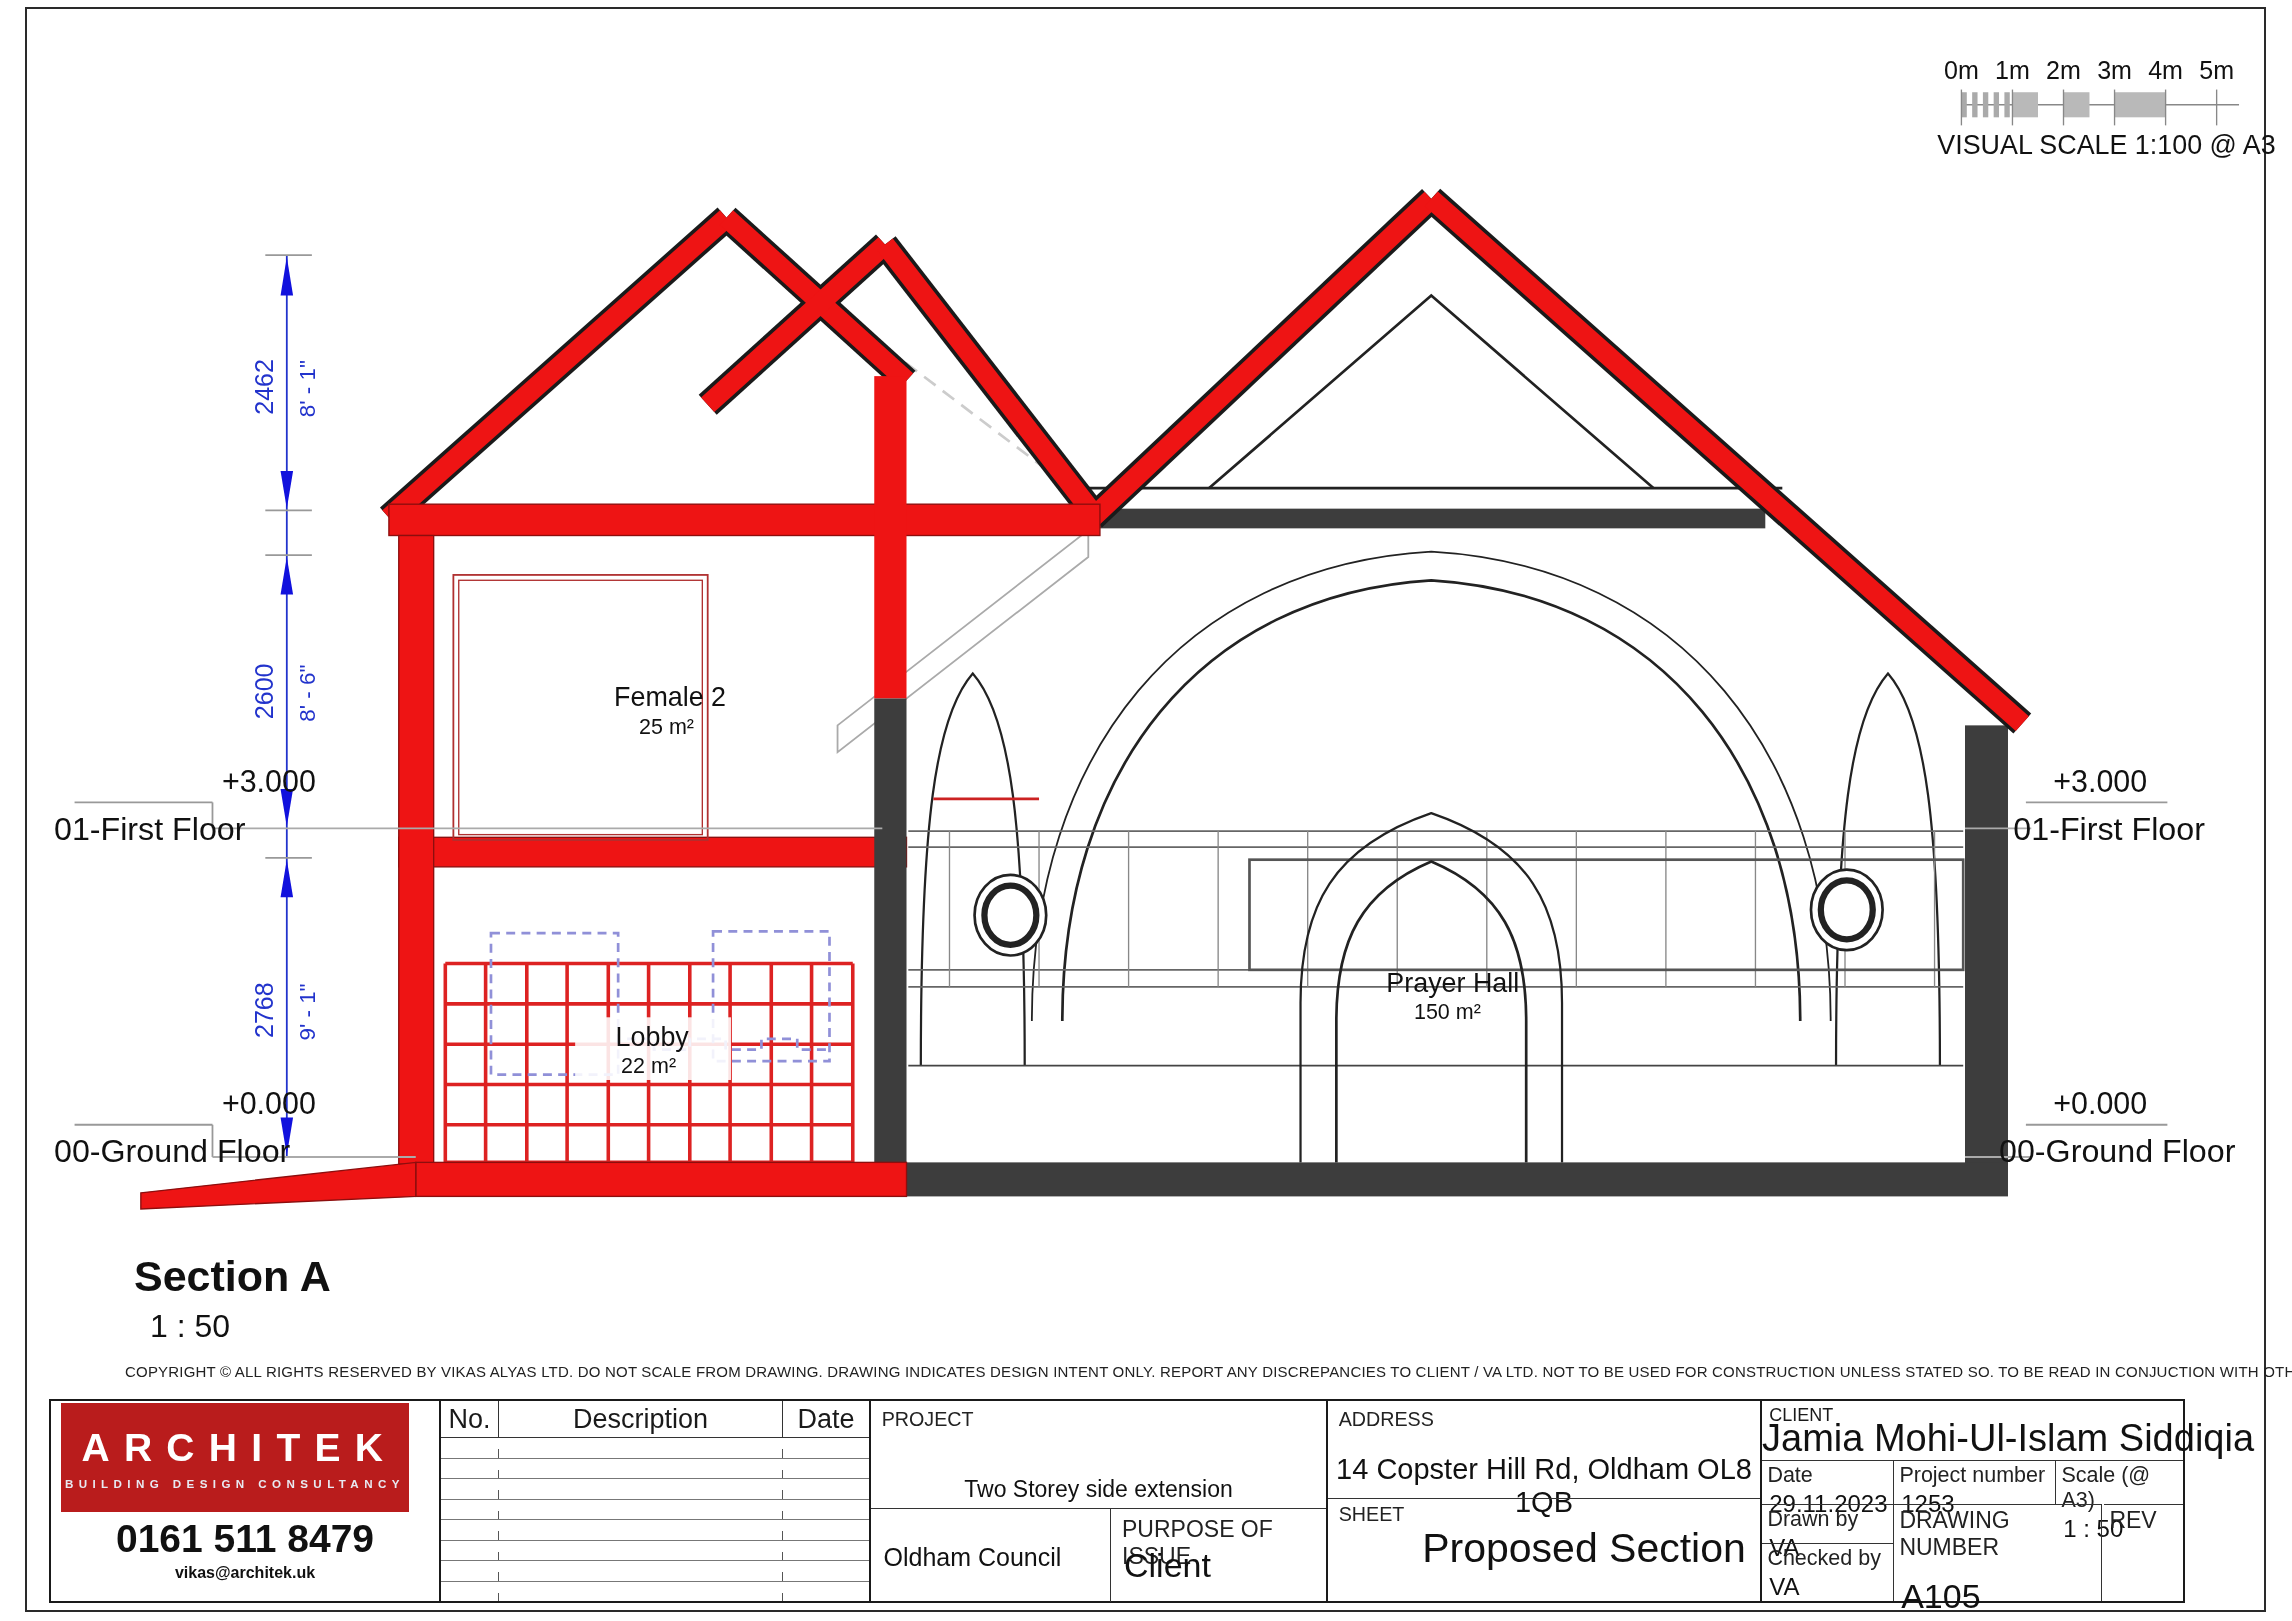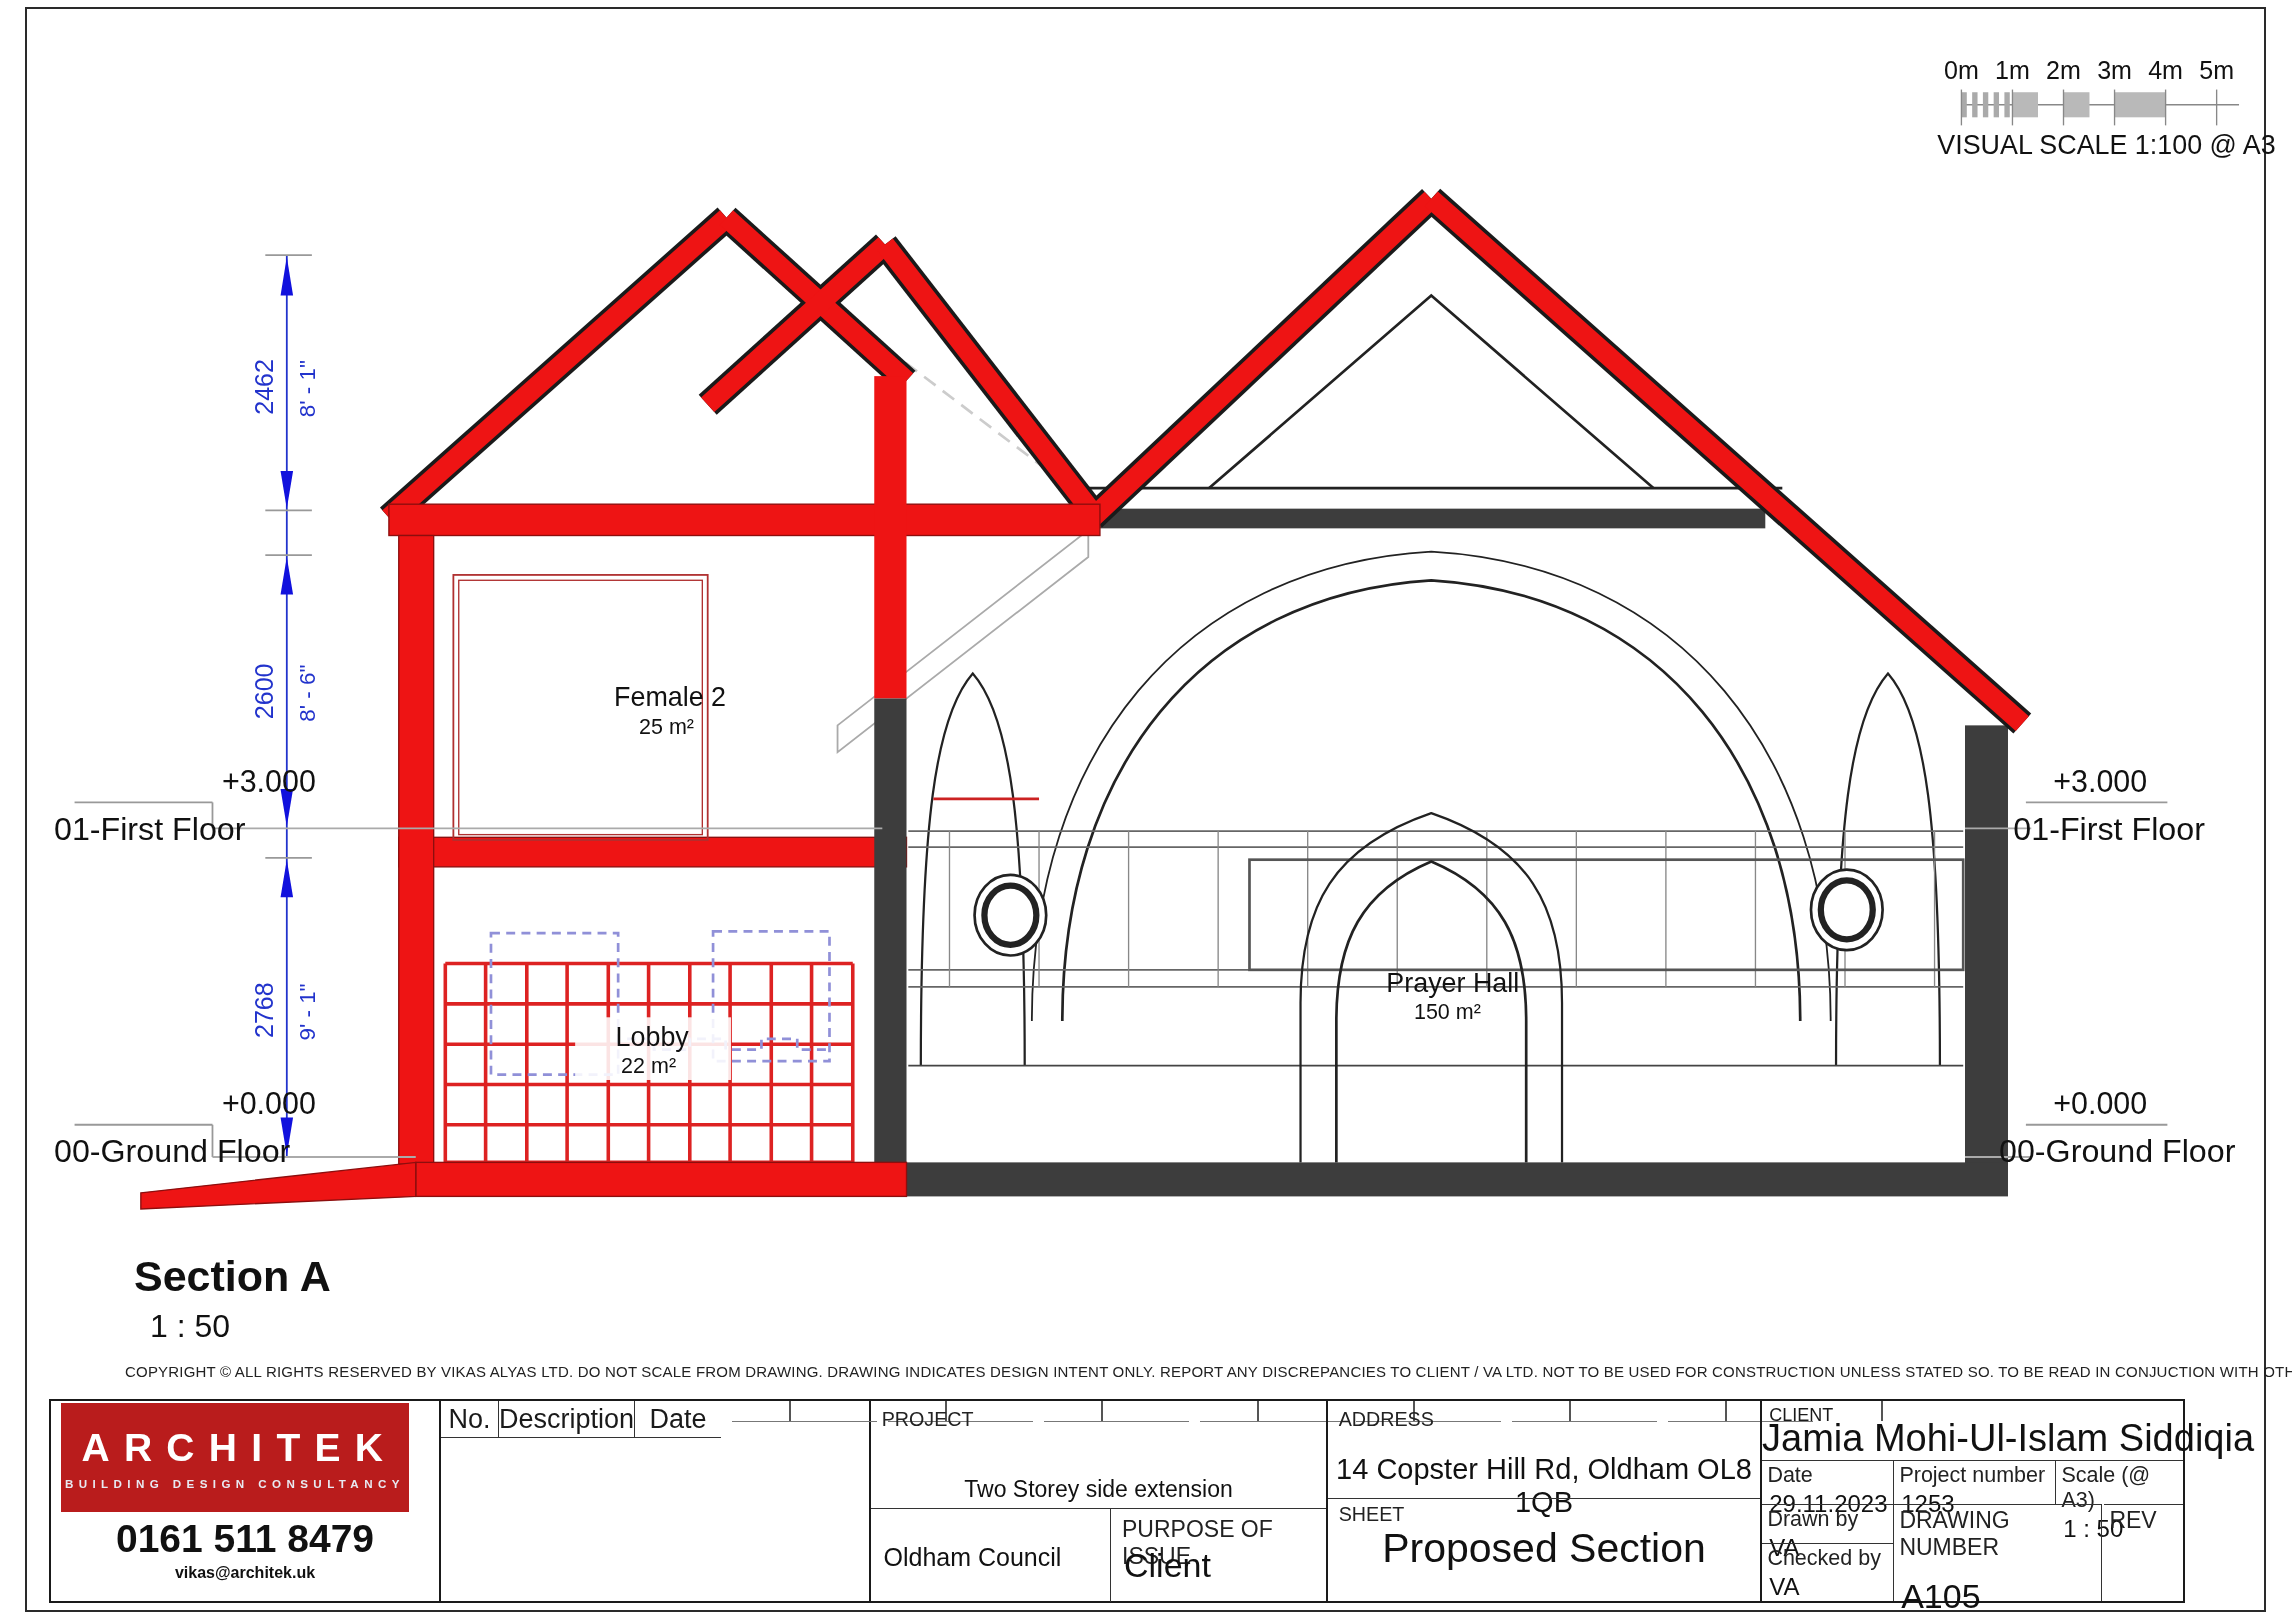--- a/index.html
+++ b/index.html
@@ -22,21 +22,21 @@
   .lbl{font-size:19.7px;color:#222;}
   
   #cell-logo{width:390px;}
   #logo-box{position:absolute;left:9.9px;top:1.8px;width:348px;height:109px;background:#b91c1c;text-align:center;}
   #logo-brand{color:#fff;font-size:39px;font-weight:bold;letter-spacing:14.3px;padding-top:23px;padding-left:9px;}
   #logo-tag{color:#e8eaf2;font-size:11.6px;font-weight:bold;letter-spacing:5.4px;margin-top:7.2px;}
   #logo-phone{position:absolute;top:116px;width:100%;text-align:center;font-size:39px;font-weight:bold;color:#111;}
   #logo-email{position:absolute;top:163px;width:100%;text-align:center;font-size:16px;font-weight:bold;color:#111;}
   #logo-addr{position:absolute;top:181px;width:100%;text-align:center;font-size:17px;font-weight:bold;color:#111;}
   
-  #cell-rev{width:430px;display:flex;flex-direction:row;gap:11px;}
+  #cell-rev{width:430px;display:flex;flex-direction:column;gap:11px;}
   #rev-head{display:flex;border-bottom:1.8px solid #333;height:36px;align-items:center;font-size:27px;}
   #rev-head .c1{width:57px;text-align:center;border-right:1.8px solid #333;height:100%;line-height:36px;}
   #rev-head .c2{flex:1;text-align:center;border-right:1.8px solid #333;height:100%;line-height:36px;}
   #rev-head .c3{width:86px;text-align:center;height:100%;line-height:36px;}
   .rev-row{display:flex;height:20.4px;border-bottom:1.3px solid #777;}
   .rev-row:last-child{border-bottom:none;}
   .rev-row .c1{width:57px;border-right:1.3px solid #555;}
   .rev-row .c2{flex:1;border-right:1.3px solid #555;}
   .rev-row .c3{width:86px;}
   
@@ -45,21 +45,21 @@
   #project-div{position:absolute;top:107px;left:0;width:100%;border-top:1.8px solid #333;}
   #project-authority{position:absolute;top:142px;left:12.5px;font-size:25px;color:#111;}
   #purpose-vline{position:absolute;top:107px;left:239px;height:94px;border-left:1.8px solid #333;}
   #purpose-label{position:absolute;top:115px;left:251px;font-size:23px;color:#222;}
   #purpose-value{position:absolute;top:145px;left:253px;font-size:34px;color:#111;}
   
   #cell-address{width:434px;}
   #address-value{position:absolute;top:52px;width:100%;text-align:center;font-size:29px;color:#111;}
   #address-div{position:absolute;top:97px;left:0;width:100%;border-top:1.8px solid #333;}
   #sheet-label{position:absolute;top:102px;left:10.7px;}
-  #sheet-value{position:absolute;top:124px;width:100%;text-align:center;font-size:41px;color:#111;}
+  #sheet-value{position:absolute;top:124px;width:100%;text-align:center;font-size:41px;color:#111;margin-left:40px;}
   
   #cell-client{flex:1;}
   #client-label{position:absolute;top:3.6px;left:7.2px;font-size:18px;}
   #client-name{position:absolute;top:16px;width:100%;text-align:center;font-size:38px;color:#111;white-space:nowrap;}
   #client-grid{position:absolute;top:59px;left:0;right:0;bottom:0;border-top:1.8px solid #333;}
   .cg{position:absolute;box-sizing:border-box;}
   .cg .lab{font-size:21.5px;color:#222;padding:1.8px 0 0 5.4px;}
   .cg .val{font-size:24px;color:#111;padding:1.8px 0 0 7.2px;}
 </style>
 </head>

